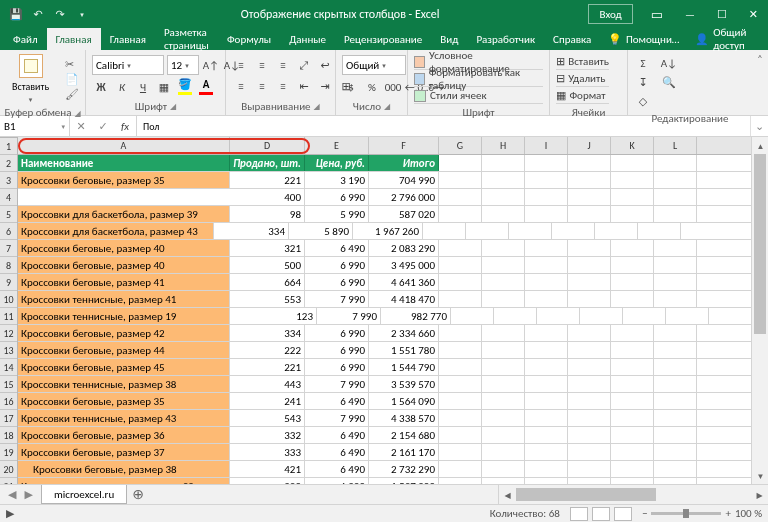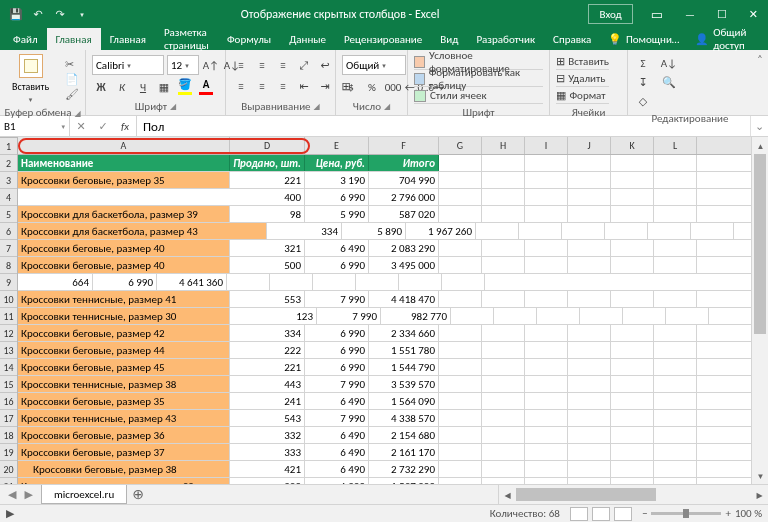--- a/index.html
+++ b/index.html
@@ -42,21 +42,21 @@
 .cells-body,.edit-body{display:flex;flex-direction:column;gap:1px;padding:2px;font-size:11px;color:#444}
 .cells-body .row,.edit-body .row{display:flex;align-items:center;gap:3px;height:16px}
 .edit-body{flex-direction:row;gap:6px}
 .edit-col{display:flex;flex-direction:column;gap:1px}
 .formula-bar{height:21px;border-bottom:1px solid #d4d4d4;display:flex;align-items:stretch;background:#fff}
 .name-box{width:70px;border-right:1px solid #d4d4d4;display:flex;align-items:center;padding:0 4px;font-size:11px}
 .name-box .dd{margin-left:auto;font-size:7px;color:#888}
 .fx-btns{display:flex;align-items:center;border-right:1px solid #d4d4d4}
 .fx-btns span{width:22px;text-align:center;color:#888;font-size:11px}
 .fx-btns .fx{font-style:italic;color:#444;font-size:11px}
-.formula-input{flex:1;padding:0 6px;display:flex;align-items:center;font-size:13px}
+.formula-input{flex:1;padding:0 6px;display:flex;align-items:center;font-size:10px}
 .fb-expand{width:18px;display:flex;align-items:center;justify-content:center;color:#888;border-left:1px solid #e0e0e0}
 .grid-area{position:absolute;top:137px;left:0;right:0;bottom:38px;display:flex}
 .row-hdrs{width:18px;background:#e6e6e6;border-right:1px solid #b7b7b7;display:flex;flex-direction:column}
 .corner{height:18px;border-bottom:1px solid #b7b7b7;background:#e6e6e6}
 .row-hdr{height:17px;border-bottom:1px solid #c5c5c5;display:flex;align-items:center;justify-content:center;font-size:10px;color:#333;background:#e6e6e6}
 .grid-main{flex:1;overflow:hidden;position:relative}
 .col-hdrs{height:18px;display:flex;background:#e6e6e6;border-bottom:1px solid #b7b7b7;position:relative}
 .col-hdr{border-right:1px solid #c5c5c5;display:flex;align-items:center;justify-content:center;font-size:10px;color:#333}
 .sel-oval{position:absolute;border:2px solid #e03020;border-radius:10px;height:16px;top:1px;pointer-events:none}
 .rows{overflow:hidden}
@@ -397,21 +397,21 @@
           <div class="cell right" style="width: 64px;">5 990</div>
           <div class="cell right" style="width: 70px;">587 020</div>
           <div class="cell" style="width: 43px;"></div>
           <div class="cell" style="width: 43px;"></div>
           <div class="cell" style="width: 43px;"></div>
           <div class="cell" style="width: 43px;"></div>
           <div class="cell" style="width: 43px;"></div>
           <div class="cell" style="width: 43px;"></div>
         </div>
         <div class="row">
-          <div class="cell yellow" style="width: 249px;">Кроссовки для баскетбола, размер 43</div>
+          <div class="cell yellow" style="width: 196px;">Кроссовки для баскетбола, размер 43</div>
           <div class="cell right" style="width: 75px;">334</div>
           <div class="cell right" style="width: 64px;">5 890</div>
           <div class="cell right" style="width: 70px;">1 967 260</div>
           <div class="cell" style="width: 43px;"></div>
           <div class="cell" style="width: 43px;"></div>
           <div class="cell" style="width: 43px;"></div>
           <div class="cell" style="width: 43px;"></div>
           <div class="cell" style="width: 43px;"></div>
           <div class="cell" style="width: 43px;"></div>
         </div>
@@ -433,20 +433,21 @@
           <div class="cell right" style="width: 64px;">6 990</div>
           <div class="cell right" style="width: 70px;">3 495 000</div>
           <div class="cell" style="width: 43px;"></div>
           <div class="cell" style="width: 43px;"></div>
           <div class="cell" style="width: 43px;"></div>
           <div class="cell" style="width: 43px;"></div>
           <div class="cell" style="width: 43px;"></div>
           <div class="cell" style="width: 43px;"></div>
         </div>
         <div class="row">
+          <div class="cell yellow" style="width: 212px;">Кроссовки беговые, размер 41</div>
           <div class="cell right" style="width: 75px;">664</div>
           <div class="cell right" style="width: 64px;">6 990</div>
           <div class="cell right" style="width: 70px;">4 641 360</div>
           <div class="cell" style="width: 43px;"></div>
           <div class="cell" style="width: 43px;"></div>
           <div class="cell" style="width: 43px;"></div>
           <div class="cell" style="width: 43px;"></div>
           <div class="cell" style="width: 43px;"></div>
           <div class="cell" style="width: 43px;"></div>
         </div>
@@ -456,21 +457,21 @@
           <div class="cell right" style="width: 64px;">7 990</div>
           <div class="cell right" style="width: 70px;">4 418 470</div>
           <div class="cell" style="width: 43px;"></div>
           <div class="cell" style="width: 43px;"></div>
           <div class="cell" style="width: 43px;"></div>
           <div class="cell" style="width: 43px;"></div>
           <div class="cell" style="width: 43px;"></div>
           <div class="cell" style="width: 43px;"></div>
         </div>
         <div class="row">
-          <div class="cell yellow" style="width: 212px;">Кроссовки теннисные, размер 30</div>
+          <div class="cell yellow" style="width: 212px;">Кроссовки теннисные, размер 19</div>
           <div class="cell right" style="width: 87px;">123</div>
           <div class="cell right" style="width: 64px;">7 990</div>
           <div class="cell right" style="width: 70px;">982 770</div>
           <div class="cell" style="width: 43px;"></div>
           <div class="cell" style="width: 43px;"></div>
           <div class="cell" style="width: 43px;"></div>
           <div class="cell" style="width: 43px;"></div>
           <div class="cell" style="width: 43px;"></div>
           <div class="cell" style="width: 43px;"></div>
         </div>

